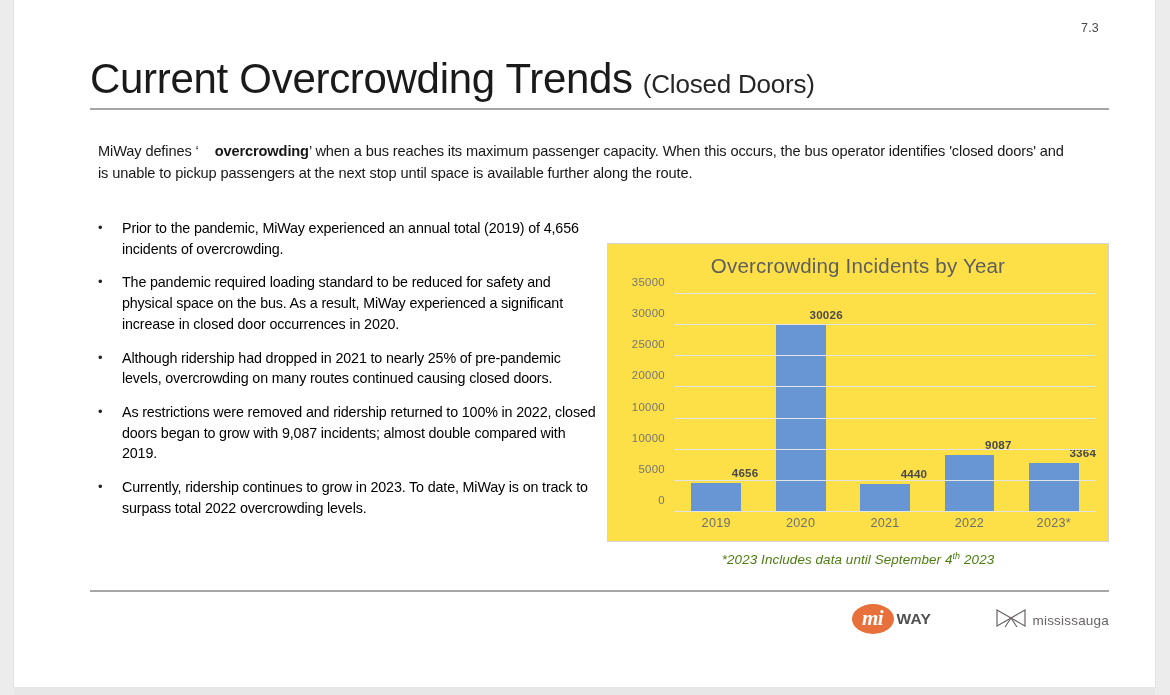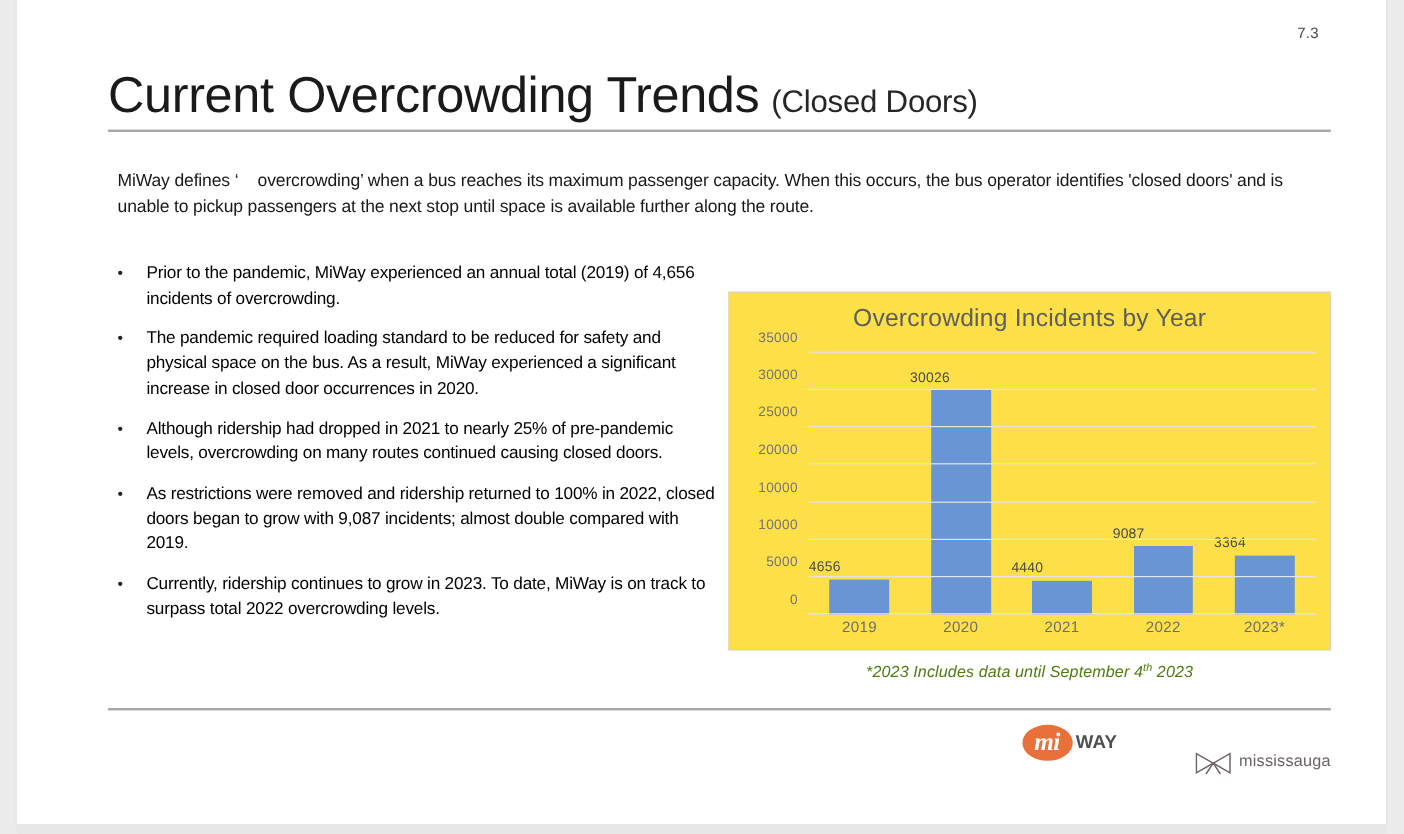--- a/index.html
+++ b/index.html
@@ -68,21 +68,21 @@
   
   .intro {
     position: absolute;
     left: 84px; top: 140px;
     width: 975px;
     font-size: 14.6px;
     line-height: 1.52;
     color: #171717;
     letter-spacing: -0.12px;
   }
-  .intro b { font-weight: 400; padding-left: 16px; }
+  .intro b { font-weight: 700; padding-left: 16px; }
 
   
   .bullets {
     position: absolute;
     left: 84px; top: 218px;
     width: 500px;
   }
   .bullet {
     display: flex;
     margin-bottom: 13px;
@@ -165,23 +165,23 @@
     align-items: flex-end;
     justify-content: center;
   }
   .bar {
     width: 59%;
     background: #6896d5;
   }
   .barval {
     position: absolute;
     left: 0; width: 100%;
-    text-align: left;
+    text-align: right;
     font-size: 11.6px;
-    font-weight: 400;
+    font-weight: 700;
     color: #4a4a4a;
     letter-spacing: .2px;
   }
   .xlabels {
     position: absolute;
     left: 66px; top: 272px;
     width: 422px;
     display: flex;
   }
   .xlabel {
@@ -243,22 +243,23 @@
   }
   .miway-word {
     font-size: 15.5px;
     font-weight: 700;
     color: #4f4f4f;
     letter-spacing: .2px;
     margin-left: 3px;
   }
   #mississauga-logo {
     position: absolute;
-    right: 0px; top: 26px;
-    display: flex;
+    right: 0px; top: 8px;
+    display: flex;
+    align-items: center;
   }
   .mlogo-word {
     font-size: 13.5px;
     color: #6a6266;
     letter-spacing: .2px;
     margin-left: 7px;
   }
 </style>
 </head>
 <body>

